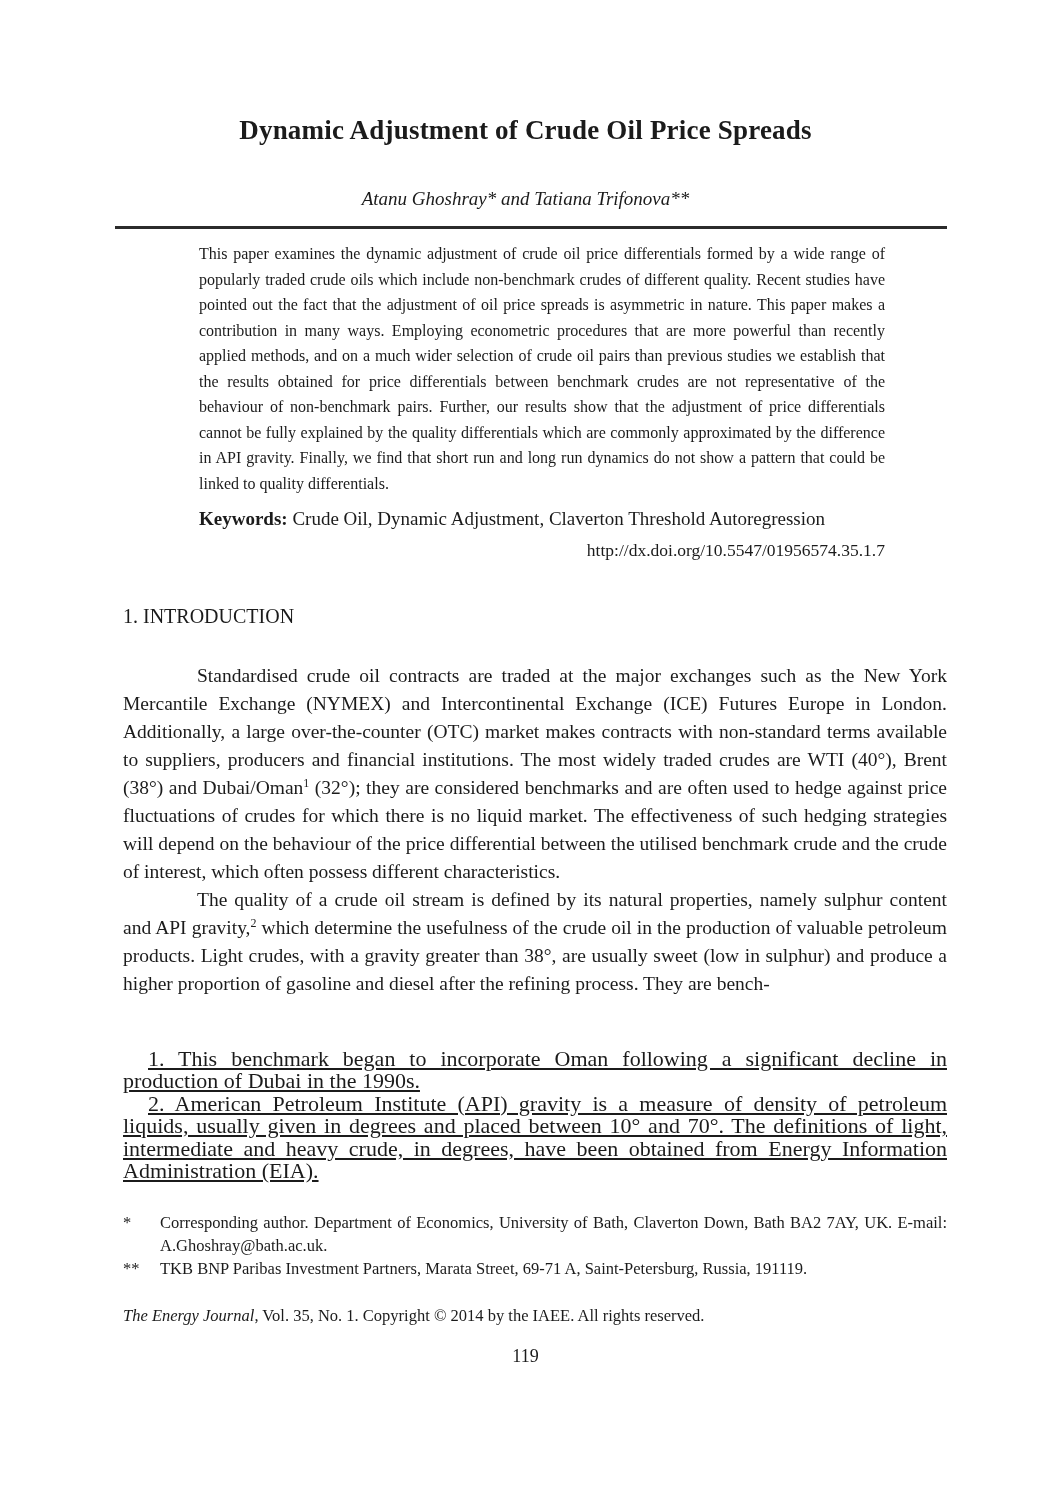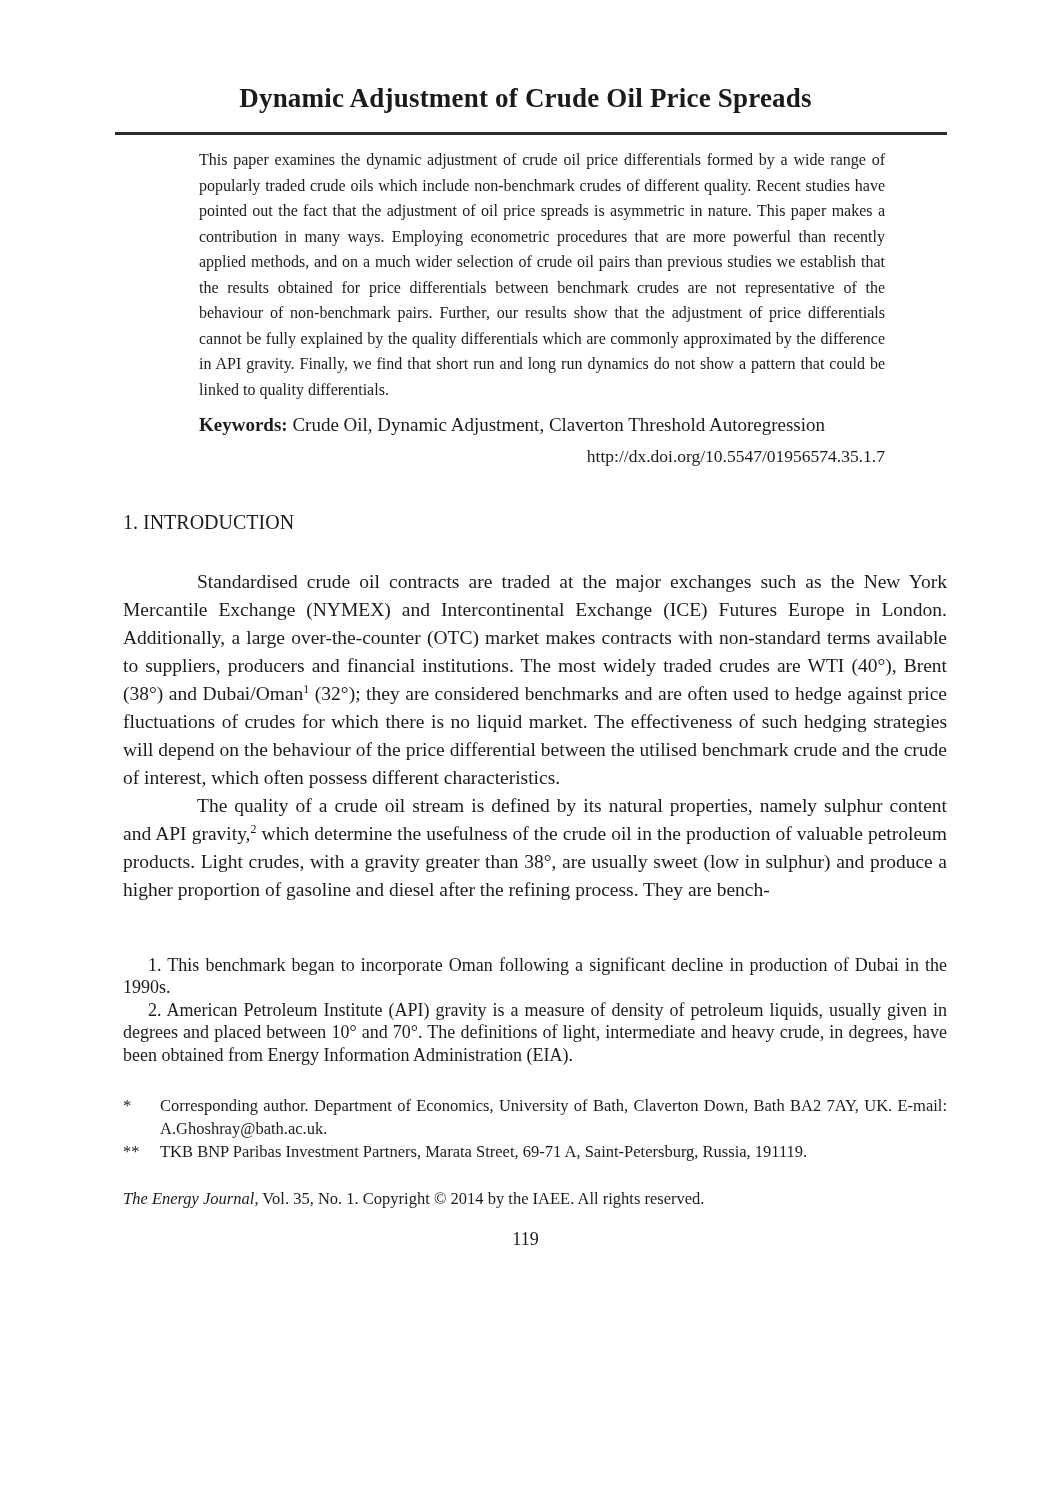--- a/index.html
+++ b/index.html
@@ -6,21 +6,21 @@
   html, body { background: #ffffff; }
   .page {
     position: relative;
     width: 1051px;
     height: 1500px;
     margin: 0 auto;
     background: #ffffff;
     color: #1b1b1b;
     font-family: "Liberation Serif", "DejaVu Serif", serif;
     overflow: hidden;
-    padding-top: 80px;
+    padding-top: 112px;
   }
   .doc-title {
     text-align: center;
     font-size: 27px;
     font-weight: bold;
     line-height: 36px;
     letter-spacing: 0.2px;
   }
   .authors {
     text-align: center;
@@ -75,23 +75,24 @@
     line-height: 28px;
     text-align: justify;
     text-indent: 74px;
     font-family: Liberation Serif, serif;
   }
   .body-para.first { margin-top: 34px; }
   sup { font-size: 12px; line-height: 0; vertical-align: super; }
   .footnotes {
     width: 824px;
     margin: 50px 0 0 123px;
-    font-size: 18px;
+    font-size: 22px;
     line-height: 22.5px;
     text-align: justify;
+    text-decoration: underline;
   }
   .footnote { text-indent: 25px; }
   .author-notes {
     width: 824px;
     margin: 28px 0 0 123px;
     font-size: 16.5px;
     line-height: 23px;
   }
   .author-note {
     display: flex;
@@ -116,20 +117,21 @@
     margin-top: 20px;
   }
 </style>
 </head>
 <body>
 
 <div class="page">
 
   <h1 class="doc-title">Dynamic Adjustment of Crude Oil Price Spreads</h1>
 
+  <div class="authors">Atanu Ghoshray* and Tatiana Trifonova**</div>
 
   <hr class="title-rule">
 
 
   <div class="abstract-block">
     <p class="abstract-body">This paper examines the dynamic adjustment of crude oil price differentials formed by a wide range of popularly traded crude oils which include non-benchmark crudes of different quality. Recent studies have pointed out the fact that the adjustment of oil price spreads is asymmetric in nature. This paper makes a contribution in many ways. Employing econometric procedures that are more powerful than recently applied methods, and on a much wider selection of crude oil pairs than previous studies we establish that the results obtained for price differentials between benchmark crudes are not representative of the behaviour of non-benchmark pairs. Further, our results show that the adjustment of price differentials cannot be fully explained by the quality differentials which are commonly approximated by the difference in API gravity. Finally, we find that short run and long run dynamics do not show a pattern that could be linked to quality differentials.</p>
     <p class="keywords"><span class="kw-label">Keywords:</span><span> Crude Oil, Dynamic Adjustment, Claverton Threshold Autoregression</span></p>
     <div class="doi-line">http://dx.doi.org/10.5547/01956574.35.1.7</div>
   </div>
 

